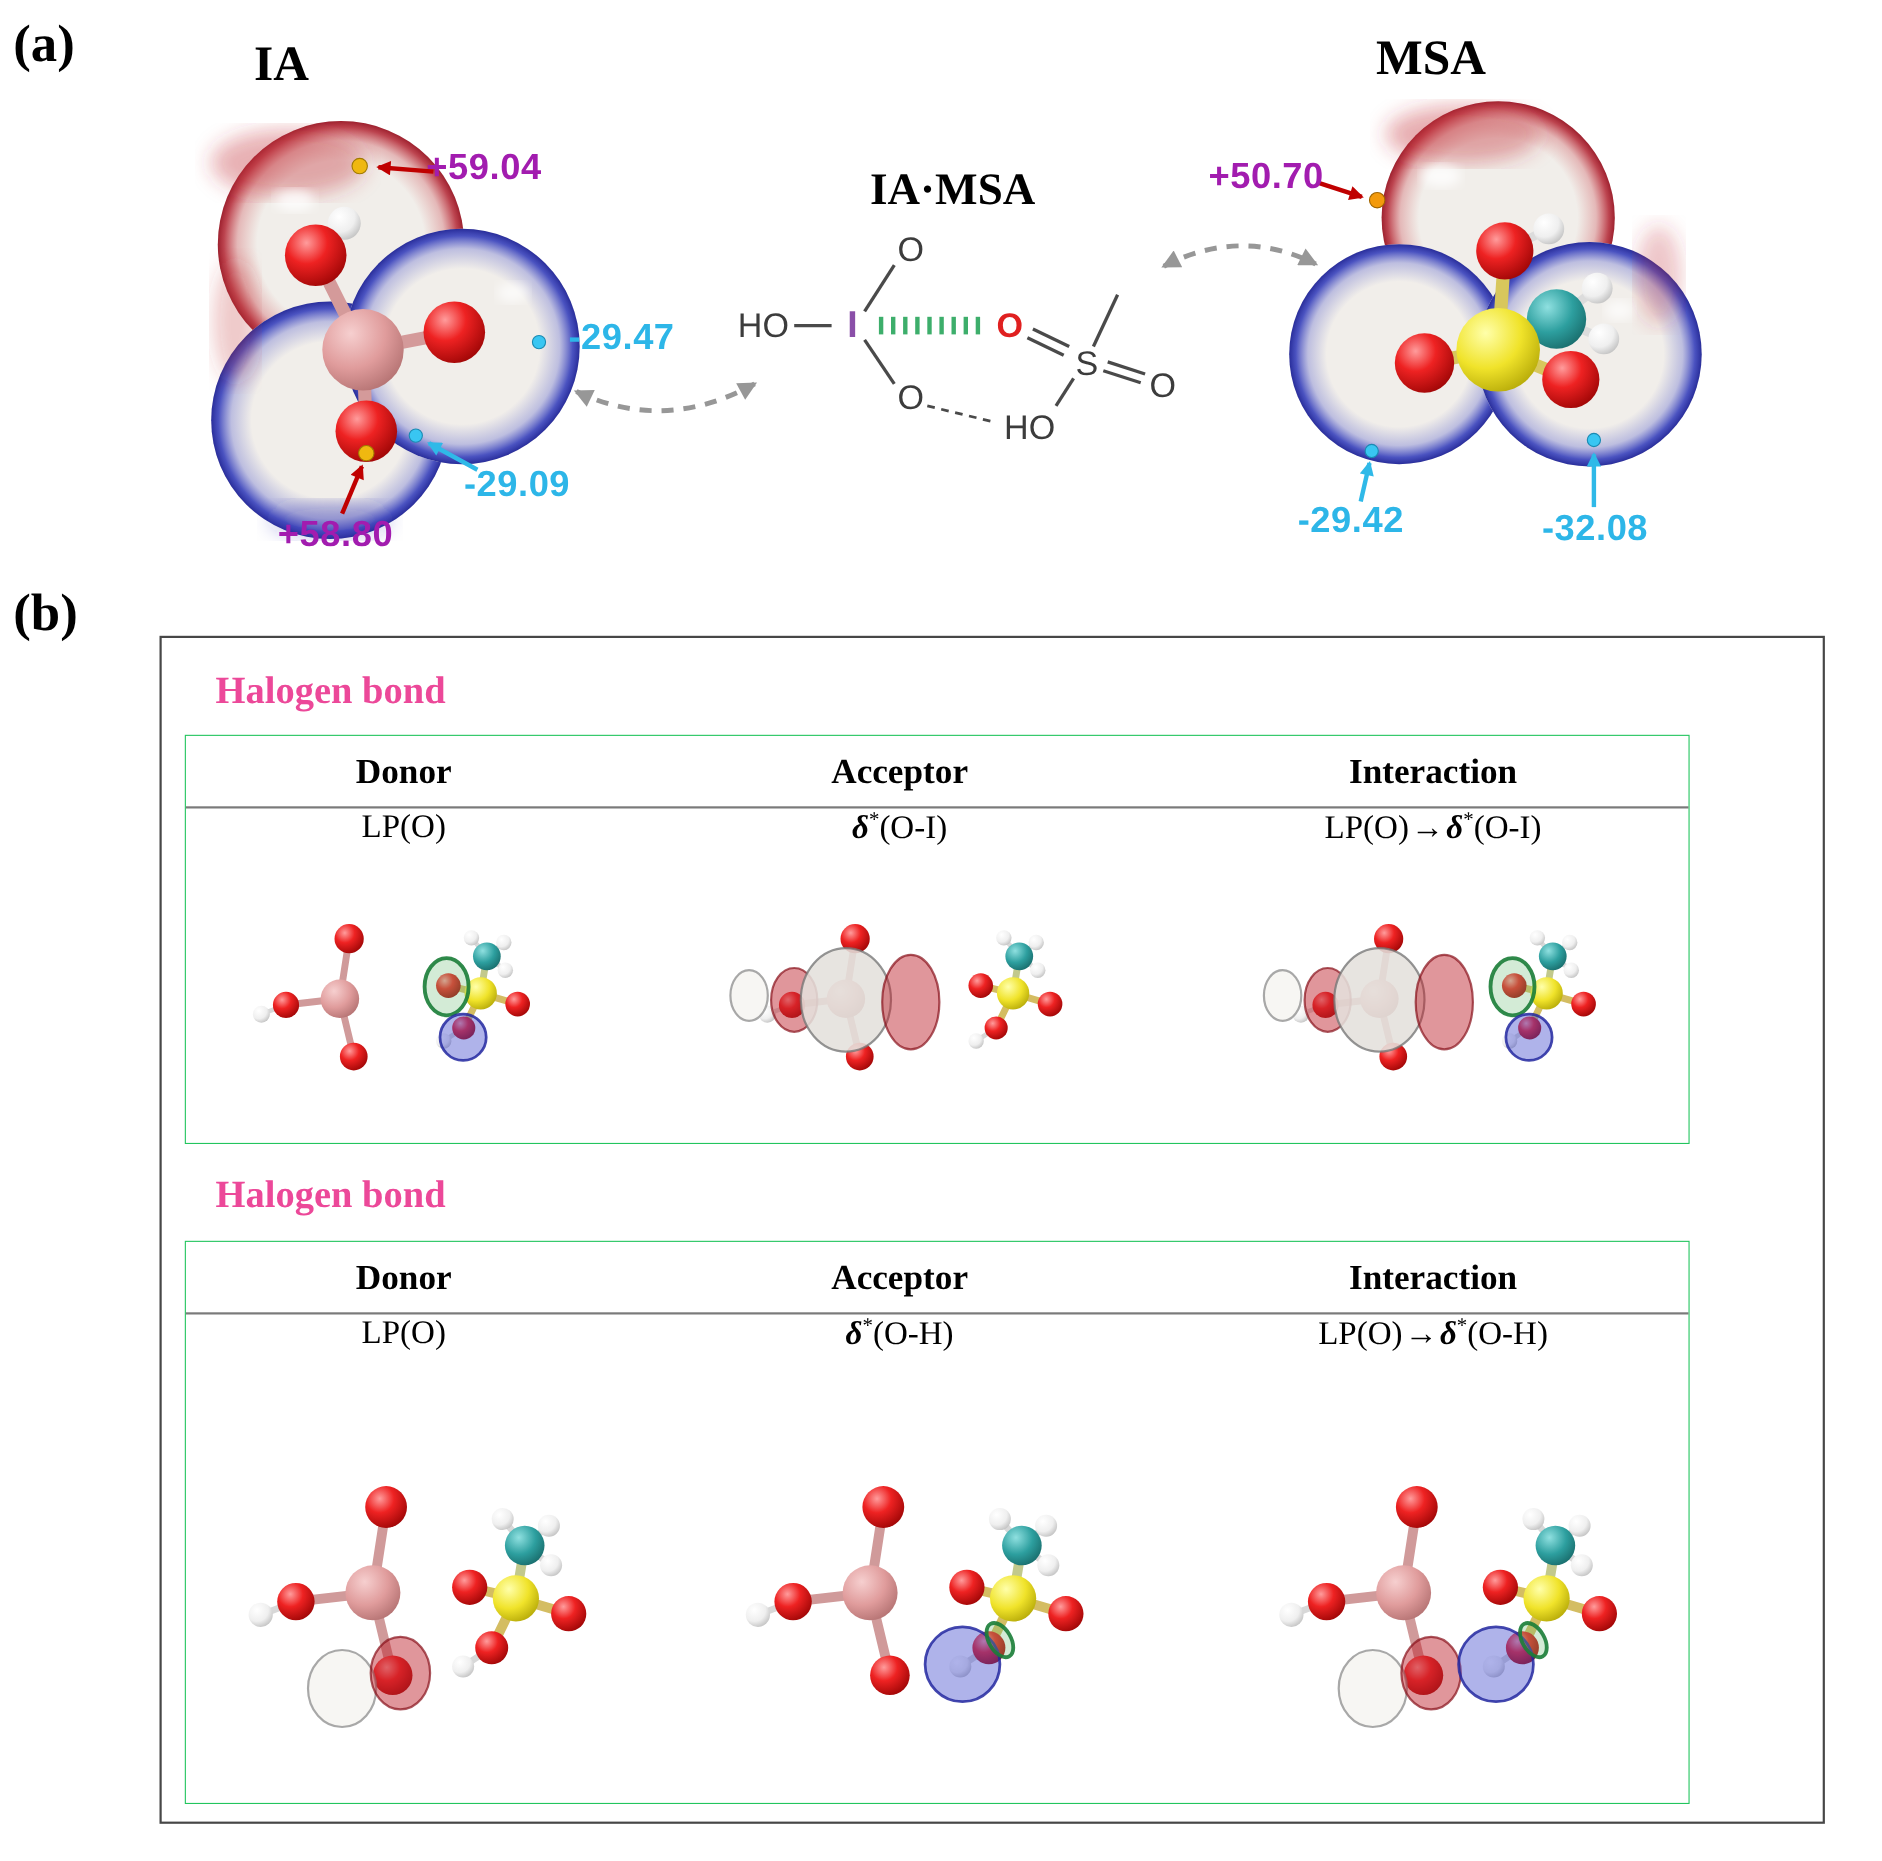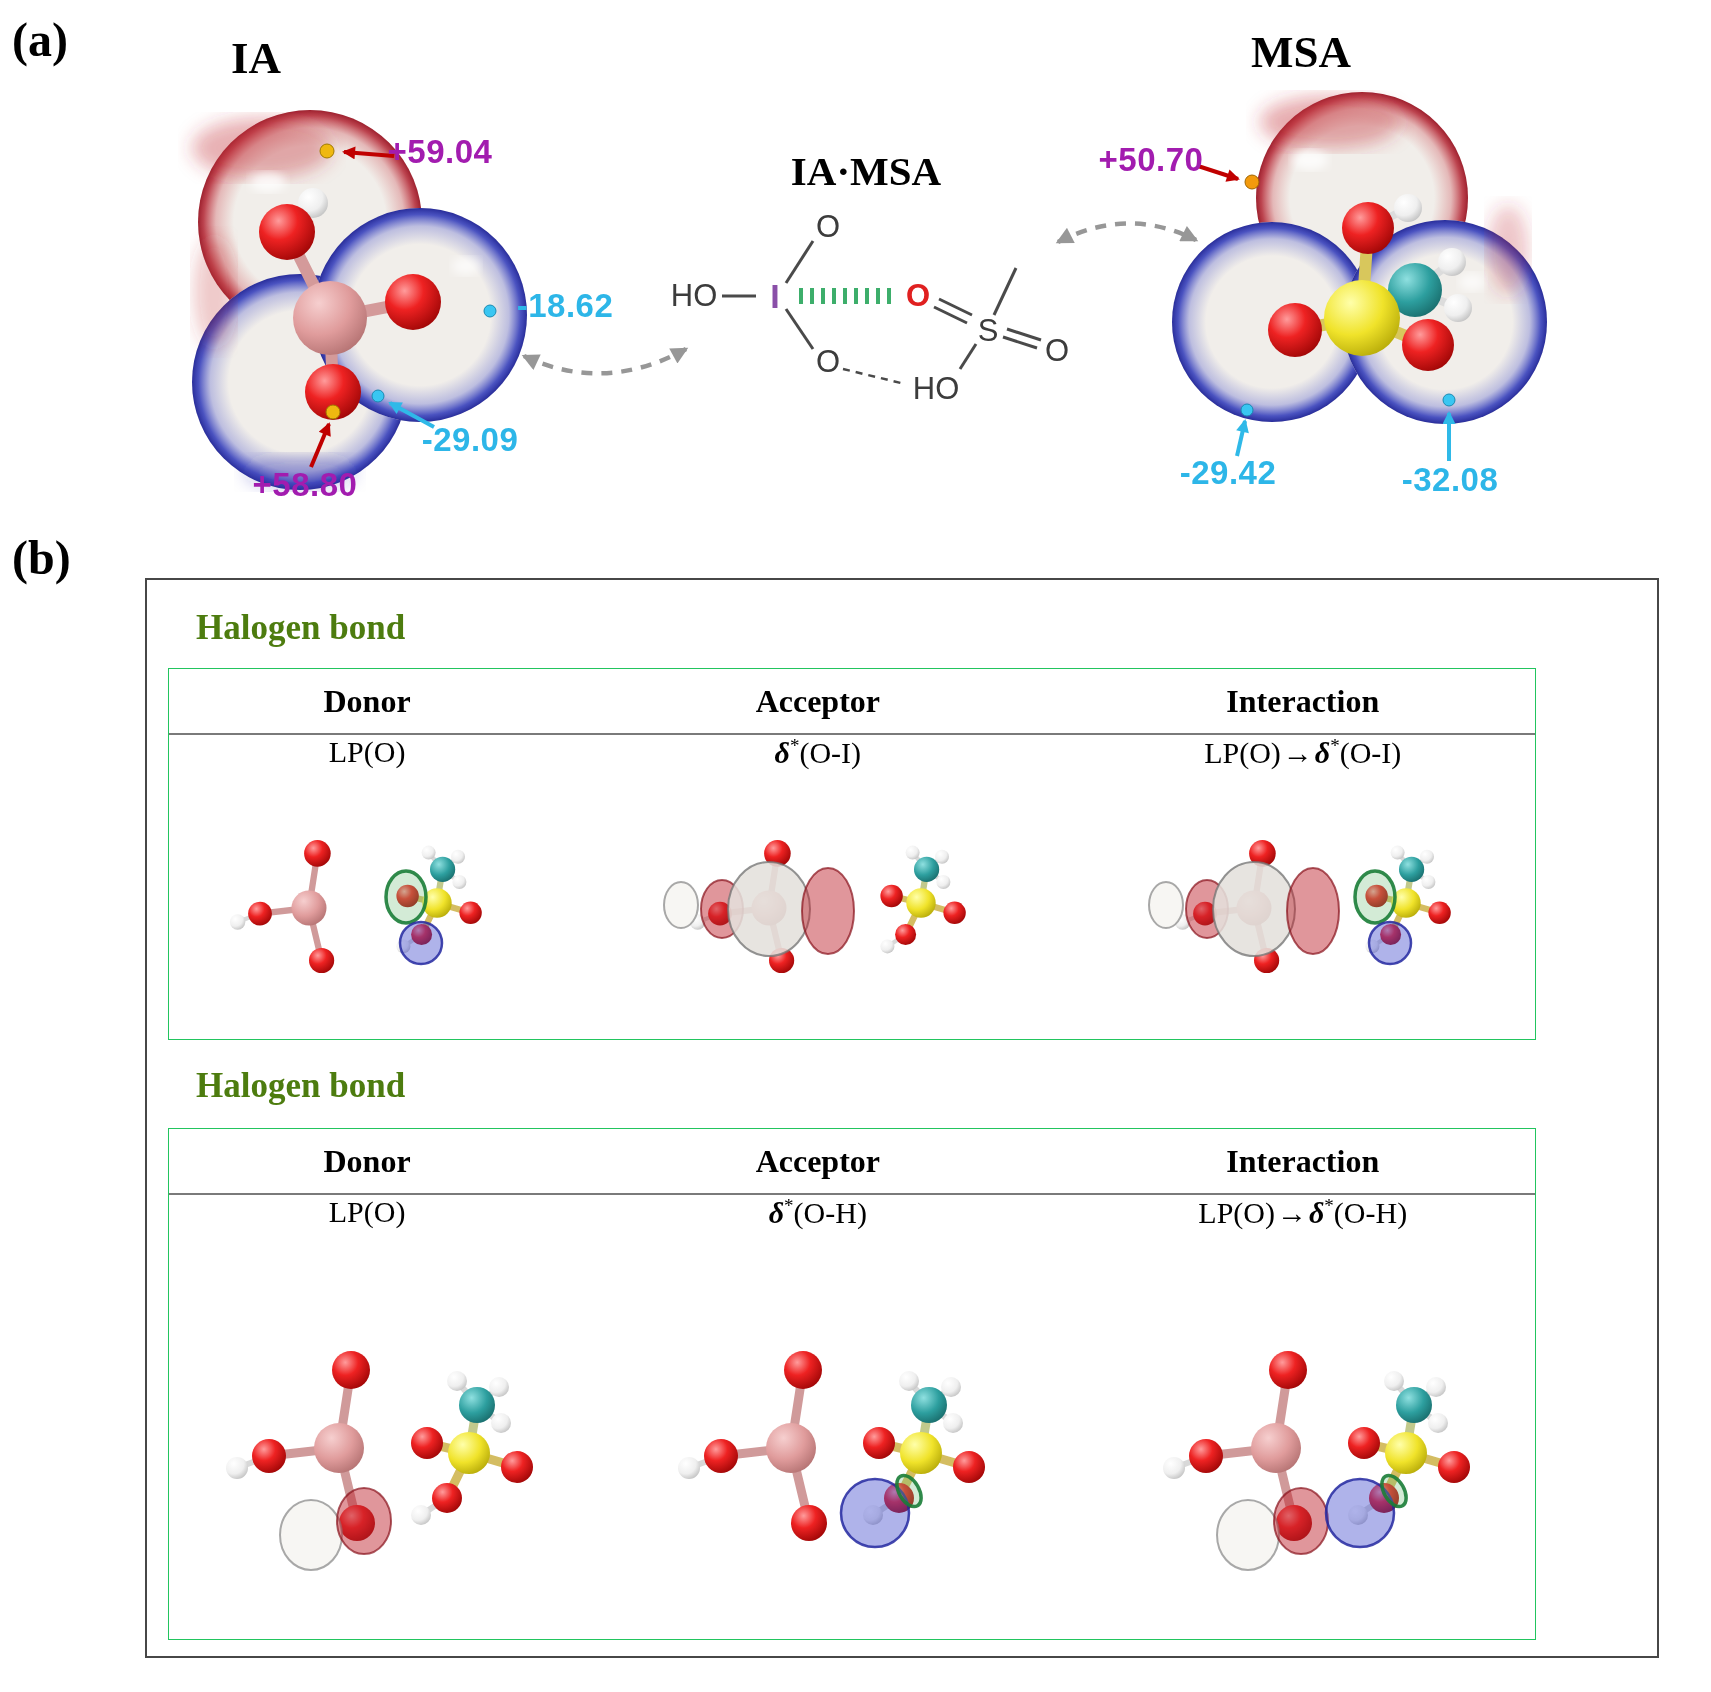--- a/index.html
+++ b/index.html
@@ -11,21 +11,21 @@
   .panel-label{font-size:48px;font-weight:bold;font-family:"Liberation Serif",serif}
   .mol-title{font-size:45px;font-weight:bold}
   .complex-title{font-size:41px;font-weight:bold}
   .esp{font-family:"Liberation Sans",sans-serif;font-weight:bold;font-size:33px;letter-spacing:.5px}
   .esp.pos{color:#a21caf}
   .esp.neg{color:#2db6e8}
   .atom{font-family:"Liberation Sans",sans-serif;font-size:31px;color:#3c3c3c}
   .atom.iodine{color:#8a4fa8;font-weight:bold;font-size:34px}
   .atom.obridge{color:#e02020;font-weight:bold}
   .outer-box{border:2px solid #474747}
-  .bond-heading{font-size:35px;font-weight:bold;color:#4d7c0f}
+  .bond-heading{font-size:35px;font-weight:bold;color:#ec4899}
   .tbl{border:1px solid #22c55e;background:transparent}
   .tbl-head{display:flex;height:66px;align-items:center;border-bottom:2px solid #7a7a7a}
   .th{font-weight:bold;font-size:32px;text-align:center}
   .c1{width:29%}.c2{width:37%}.c3{width:34%}
   .tbl-labels{display:flex;height:58px;align-items:flex-start}
   .tl{font-size:30px;text-align:center}
   .delta{font-style:italic;font-weight:bold}
   .tl sup{font-size:19px}
   .arrow-glyph{font-weight:bold;padding:0 2px}
   .tbl-mols{display:block}
@@ -242,21 +242,21 @@
       <line x1="1449" y1="461" x2="1449" y2="413" stroke="#2fb9e8" marker-end="url(#arrC)"></line>
     </g>
   </svg>
 
   <div class="abs panel-label" style="left:12px;top:12px">(a)</div>
   <div class="abs ctr mol-title" style="left:256px;top:58px">IA</div>
   <div class="abs ctr mol-title" style="left:1301px;top:52px">MSA</div>
   <div class="abs ctr complex-title" style="left:866px;top:171px">IA·MSA</div>
 
   <div class="abs ctr esp pos" style="left:440px;top:152px">+59.04</div>
-  <div class="abs ctr esp neg" style="left:565px;top:306px">-18.62</div>
+  <div class="abs ctr esp neg" style="left:565px;top:306px">-29.47</div>
   <div class="abs ctr esp neg" style="left:470px;top:440px">-29.09</div>
   <div class="abs ctr esp pos" style="left:305px;top:485px">+58.80</div>
   <div class="abs ctr esp pos" style="left:1151px;top:160px">+50.70</div>
   <div class="abs ctr esp neg" style="left:1228px;top:473px">-29.42</div>
   <div class="abs ctr esp neg" style="left:1450px;top:480px">-32.08</div>
 
   <div class="abs ctr atom" style="left:694px;top:296px">HO</div>
   <div class="abs ctr atom iodine" style="left:775px;top:296px">I</div>
   <div class="abs ctr atom" style="left:828px;top:227px">O</div>
   <div class="abs ctr atom" style="left:828px;top:362px">O</div>

